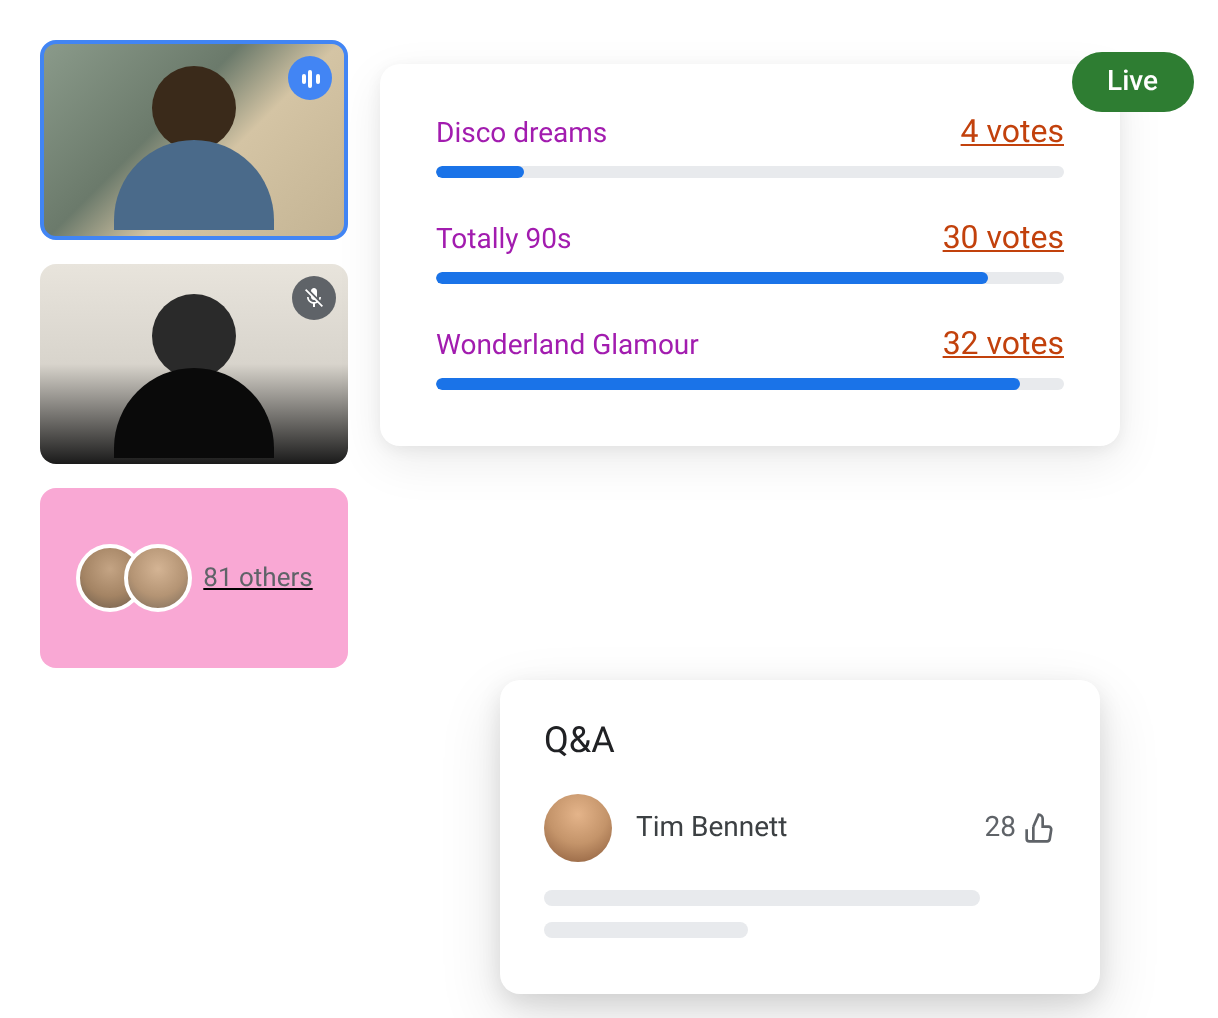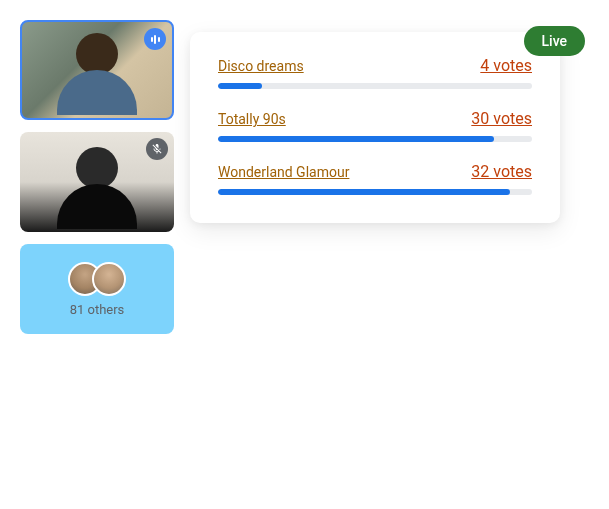--- a/index.html
+++ b/index.html
@@ -98,26 +98,26 @@
       margin-top: -5px;
     }
     .tile1 .person-head { background: #3a2a1a; }
     .tile1 .person-body { background: #4a6a8a; }
     .tile2 .person-head { background: #2a2a2a; }
     .tile2 .person-body { background: #0a0a0a; }
     .others-tile {
       width: 154px;
       height: 90px;
       border-radius: 8px;
-      background: #7dd3fc;
-      display: flex;
-      flex-direction: column;
+      background: #f9a8d4;
+      display: flex;
       align-items: center;
       justify-content: center;
       gap: 6px;
+      text-decoration: underline;
     }
     .avatar-stack {
       display: flex;
     }
     .avatar-small {
       width: 34px;
       height: 34px;
       border-radius: 50%;
       border: 2px solid #fff;
       background: radial-gradient(circle at 50% 35%, #c4a484 0%, #a48464 55%, #6a5a4a 100%);
@@ -168,43 +168,42 @@
       margin-bottom: 0;
     }
     .poll-option-row {
       display: flex;
       justify-content: space-between;
       align-items: baseline;
       margin-bottom: 8px;
     }
     .poll-option-label {
       font-size: 14px;
-      color: #a16207;
-      text-decoration: underline;
+      color: #a21caf;
     }
     .poll-option-votes {
       font-size: 16px;
       color: #c2410c;
       text-decoration: underline;
     }
     .poll-bar-track {
       width: 100%;
       height: 6px;
       background: #e8eaed;
       border-radius: 3px;
       overflow: hidden;
     }
     .poll-bar-fill {
       height: 100%;
       background: #1a73e8;
       border-radius: 3px;
     }
     .live-badge {
       position: absolute;
-      right: 24px;
+      right: 12px;
       top: 26px;
       background: #2e7d32;
       color: #fff;
       font-size: 14px;
       font-weight: 500;
       padding: 7px 18px;
       border-radius: 20px;
       z-index: 10;
     }
     .qa-card {
@@ -329,14 +328,29 @@
       <span class="poll-option-label">Wonderland Glamour</span>
       <span class="poll-option-votes">32 votes</span>
     </div>
     <div class="poll-bar-track">
       <div class="poll-bar-fill" style="width:93%"></div>
     </div>
   </div>
       </div>
   </div>
 
+  <div class="qa-card">
+    <div class="qa-title">Q&amp;A</div>
+    <div class="qa-item">
+      <div class="qa-avatar"></div>
+      <div class="qa-name">Tim Bennett</div>
+      <div class="qa-votes">
+        <span>28</span>
+        <svg width="16" height="16" viewBox="0 0 24 24" fill="none" stroke="#5f6368" stroke-width="2">
+          <path d="M7 22V11M2 13v7a2 2 0 0 0 2 2h13.3a2 2 0 0 0 2-1.7l1.1-7a2 2 0 0 0-2-2.3H14V5a3 3 0 0 0-3-3l-4 9"></path>
+        </svg>
+      </div>
+    </div>
+    <div class="qa-placeholder long"></div>
+    <div class="qa-placeholder short"></div>
+  </div>
 
 </div>
 
 </body></html>

